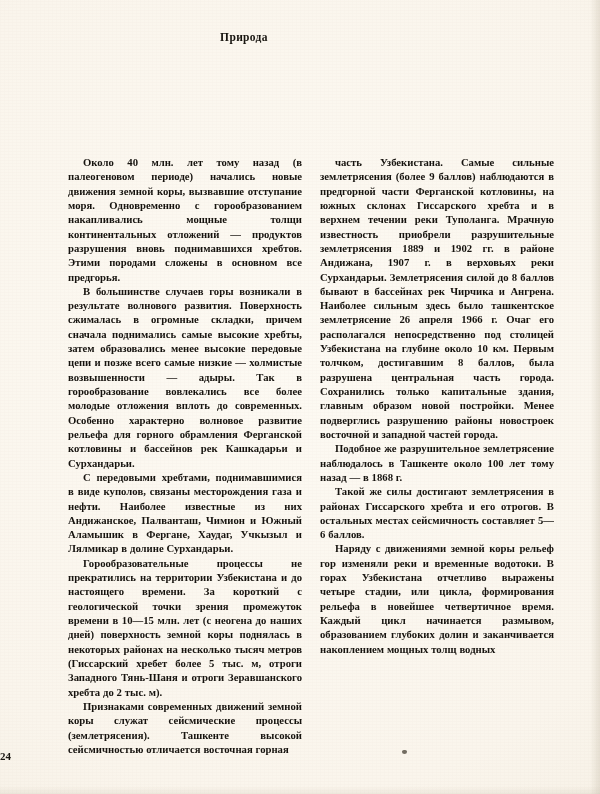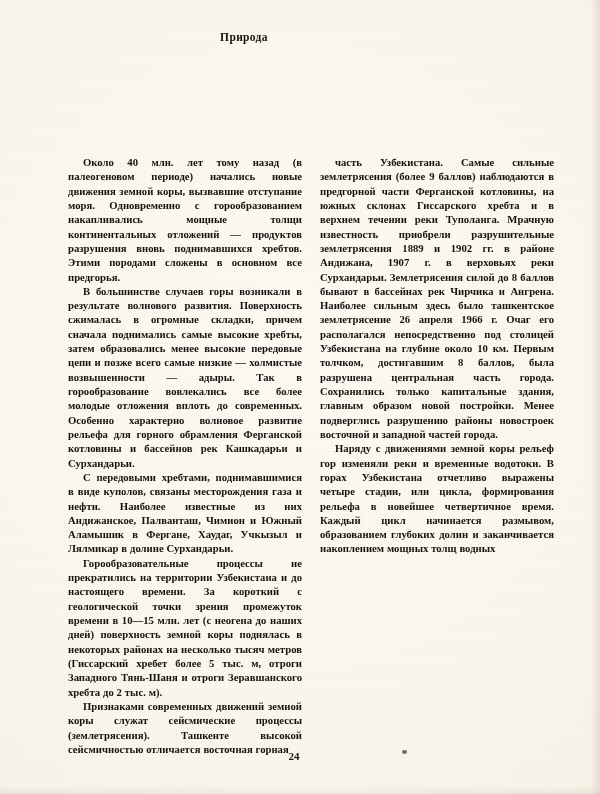--- a/index.html
+++ b/index.html
@@ -92,25 +92,23 @@
     word-spacing: 0.2px;
   }
   p.para:last-child { margin-bottom: 0; }
 
   
   .folio {
     position: absolute;
     left: 0;
     top: 750px;
     width: 544px;
-    text-align: center;
     font-size: 11px;
     font-weight: bold;
     color: #1a1713;
-    padding-left: 22px;
   }
 
   
   .speck {
     position: absolute;
     left: 402px;
     top: 750px;
     width: 5px;
     height: 4px;
     background: #3d382c;
@@ -142,20 +140,22 @@
     <div class="col col-left">
       <p class="para">Около 40 млн. лет тому назад (в палеогеновом периоде) начались новые движения земной коры, вызвавшие отступание моря. Одновременно с горообразованием накапливались мощные толщи континентальных отложений — продуктов разрушения вновь поднимавшихся хребтов. Этими породами сложены в основном все предгорья.</p>
       <p class="para">В большинстве случаев горы возникали в результате волнового развития. Поверхность сжималась в огромные складки, причем сначала поднимались самые высокие хребты, затем образовались менее высокие передовые цепи и позже всего самые низкие — холмистые возвышенности — адыры. Так в горообразование вовлекались все более молодые отложения вплоть до современных. Особенно характерно волновое развитие рельефа для горного обрамления Ферганской котловины и бассейнов рек Кашкадарьи и Сурхандарьи.</p>
       <p class="para">С передовыми хребтами, поднимавшимися в виде куполов, связаны месторождения газа и нефти. Наиболее известные из них Андижанское, Палванташ, Чимион и Южный Аламышик в Фергане, Хаудаг, Учкызыл и Лялмикар в долине Сурхандарьи.</p>
       <p class="para">Горообразовательные процессы не прекратились на территории Узбекистана и до настоящего времени. За короткий с геологической точки зрения промежуток времени в 10—15 млн. лет (с неогена до наших дней) поверхность земной коры поднялась в некоторых районах на несколько тысяч метров (Гиссарский хребет более 5 тыс. м, отроги Западного Тянь-Шаня и отроги Зеравшанского хребта до 2 тыс. м).</p>
       <p class="para">Признаками современных движений земной коры служат сейсмические процессы (землетрясения). Ташкенте высокой сейсмичностью отличается восточная горная</p>
     </div>
 
     <div class="col col-right">
       <p class="para">часть Узбекистана. Самые сильные землетрясения (более 9 баллов) наблюдаются в предгорной части Ферганской котловины, на южных склонах Гиссарского хребта и в верхнем течении реки Туполанга. Мрачную известность приобрели разрушительные землетрясения 1889 и 1902 гг. в районе Андижана, 1907 г. в верховьях реки Сурхандарьи. Землетрясения силой до 8 баллов бывают в бассейнах рек Чирчика и Ангрена. Наиболее сильным здесь было ташкентское землетрясение 26 апреля 1966 г. Очаг его располагался непосредственно под столицей Узбекистана на глубине около 10 км. Первым толчком, достигавшим 8 баллов, была разрушена центральная часть города. Сохранились только капитальные здания, главным образом новой постройки. Менее подверглись разрушению районы новостроек восточной и западной частей города.</p>
+      <p class="para">Подобное же разрушительное землетрясение наблюдалось в Ташкенте около 100 лет тому назад — в 1868 г.</p>
+      <p class="para">Такой же силы достигают землетрясения в районах Гиссарского хребта и его отрогов. В остальных местах сейсмичность составляет 5—6 баллов.</p>
       <p class="para">Наряду с движениями земной коры рельеф гор изменяли реки и временные водотоки. В горах Узбекистана отчетливо выражены четыре стадии, или цикла, формирования рельефа в новейшее четвертичное время. Каждый цикл начинается размывом, образованием глубоких долин и заканчивается накоплением мощных толщ водных</p>
     </div>
 
   </div>
 
   <div class="folio">24</div>
 
   <div class="speck"></div>
 
   <div class="scan-edge-right"></div>

